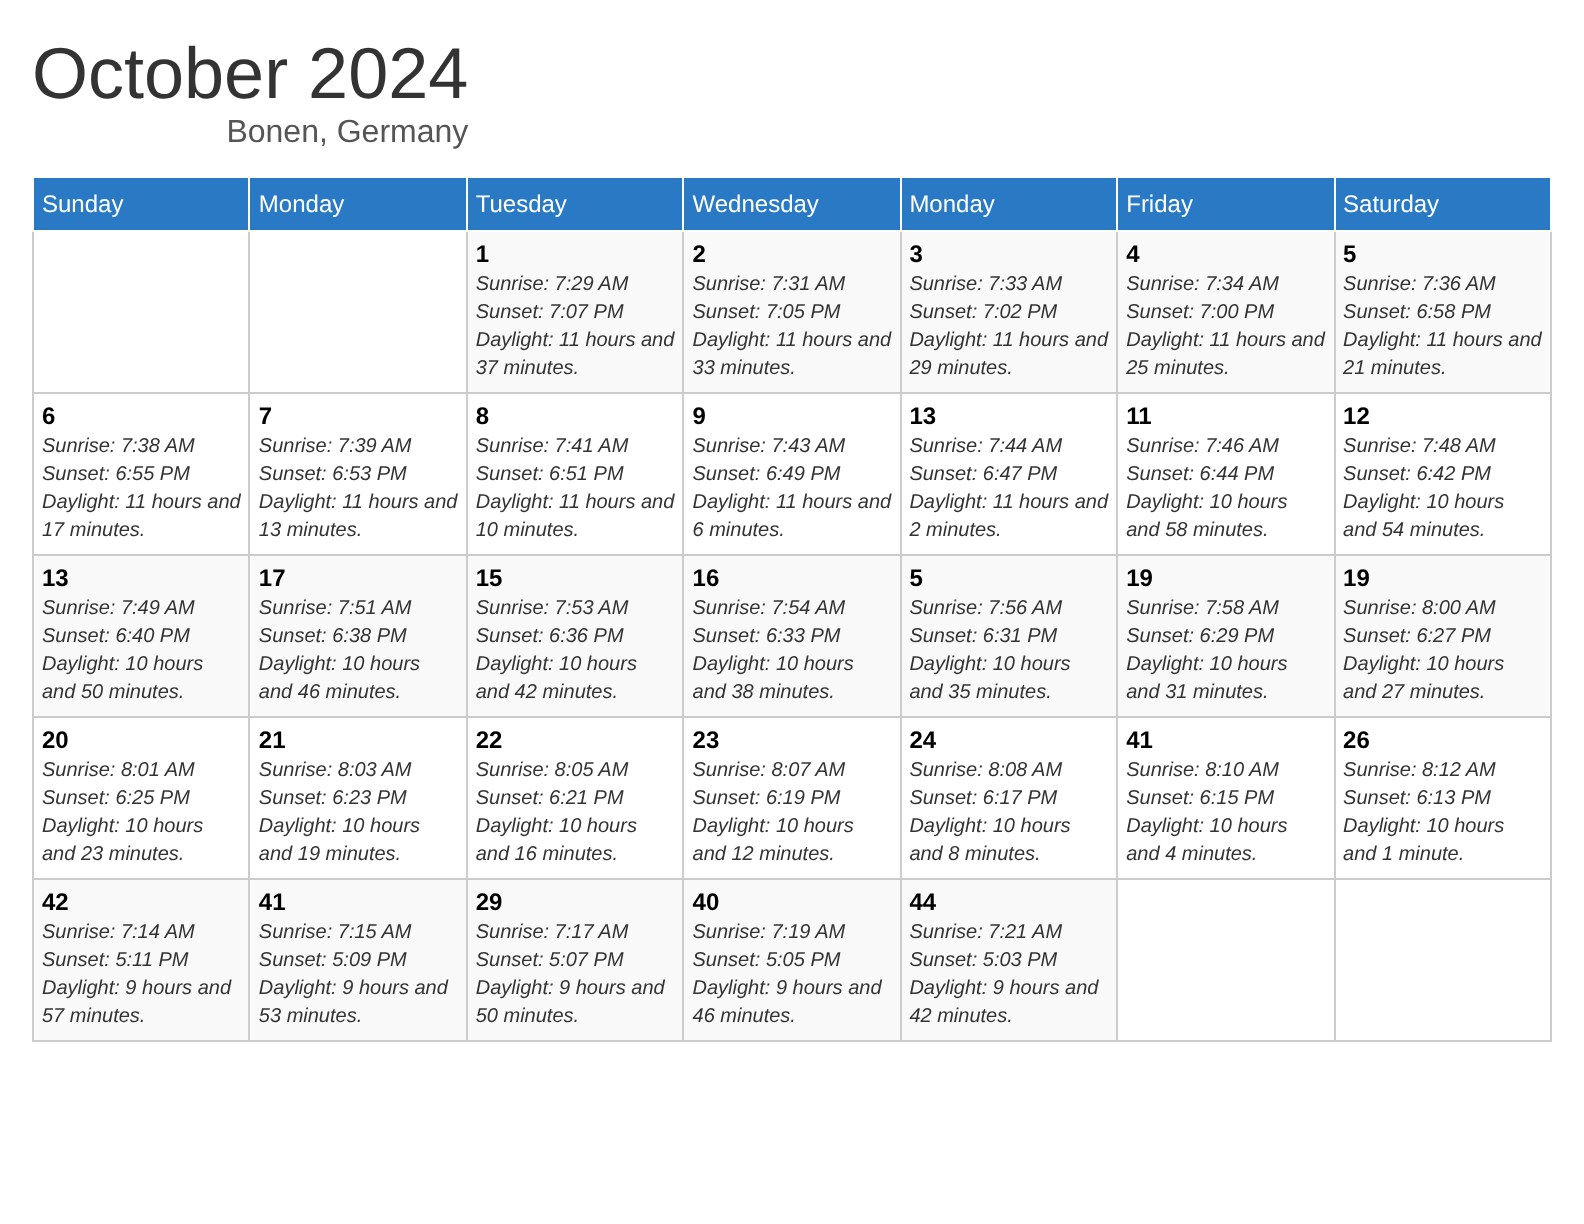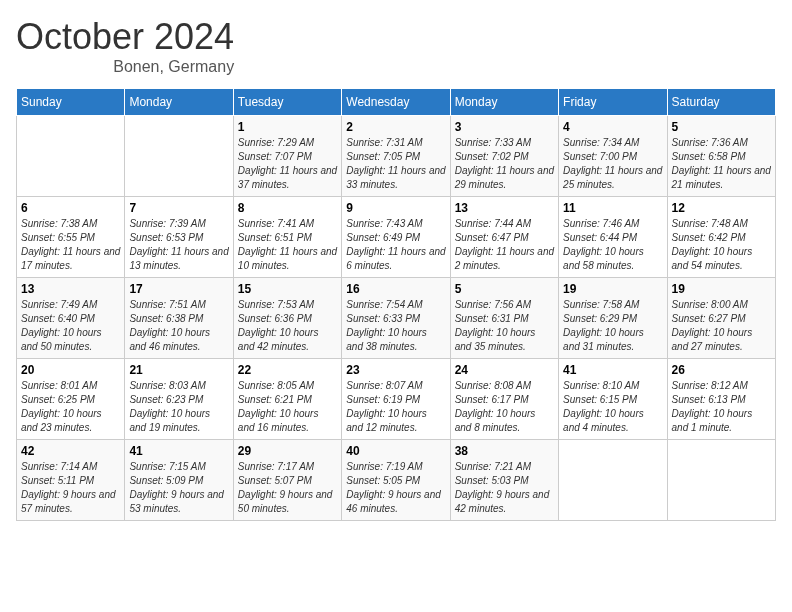--- a/index.html
+++ b/index.html
@@ -224,20 +224,20 @@
         </td>
         <td>
           <span class="day-num">29</span>
           <div class="day-info">Sunrise: 7:17 AM<br>Sunset: 5:07 PM<br>Daylight: 9 hours and 50 minutes.</div>
         </td>
         <td>
           <span class="day-num">40</span>
           <div class="day-info">Sunrise: 7:19 AM<br>Sunset: 5:05 PM<br>Daylight: 9 hours and 46 minutes.</div>
         </td>
         <td>
-          <span class="day-num">38</span>
+          <span class="day-num">44</span>
           <div class="day-info">Sunrise: 7:21 AM<br>Sunset: 5:03 PM<br>Daylight: 9 hours and 42 minutes.</div>
         </td>
         <td class="empty"></td>
         <td class="empty"></td>
       </tr>
     </tbody>
 </table>
 
 </body></html>

